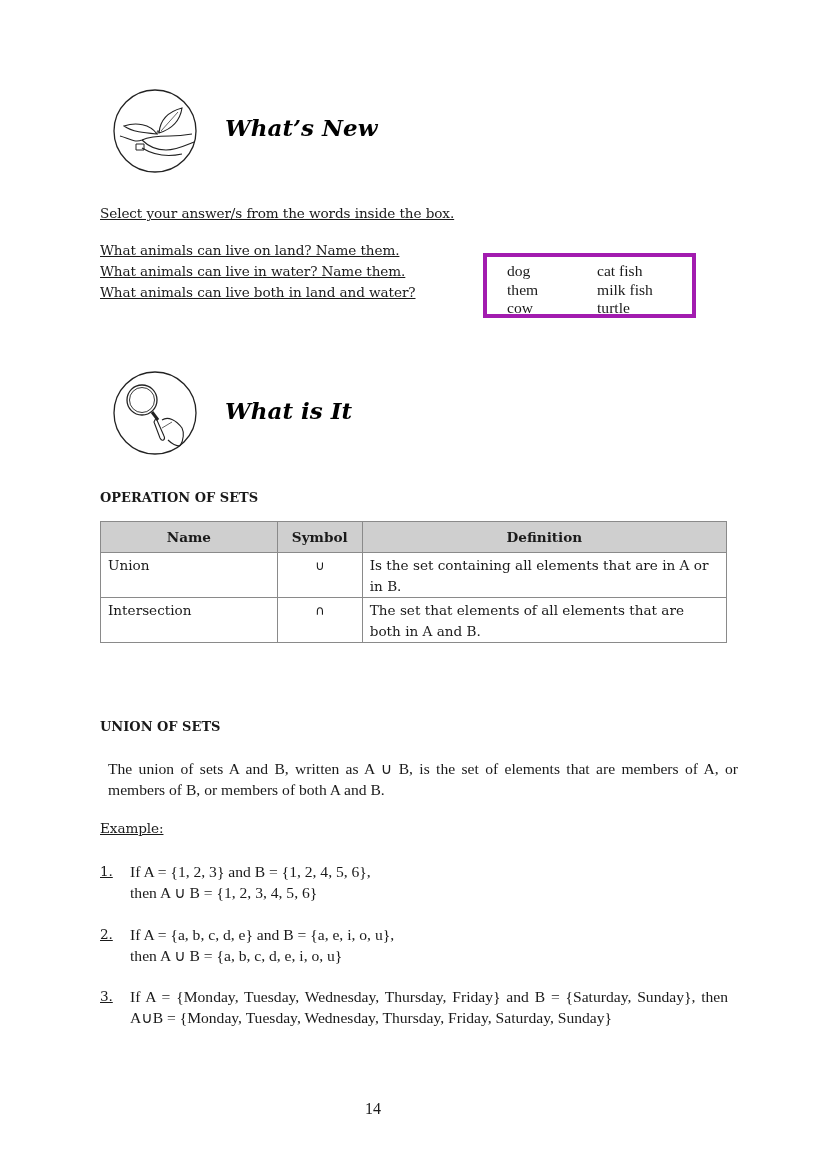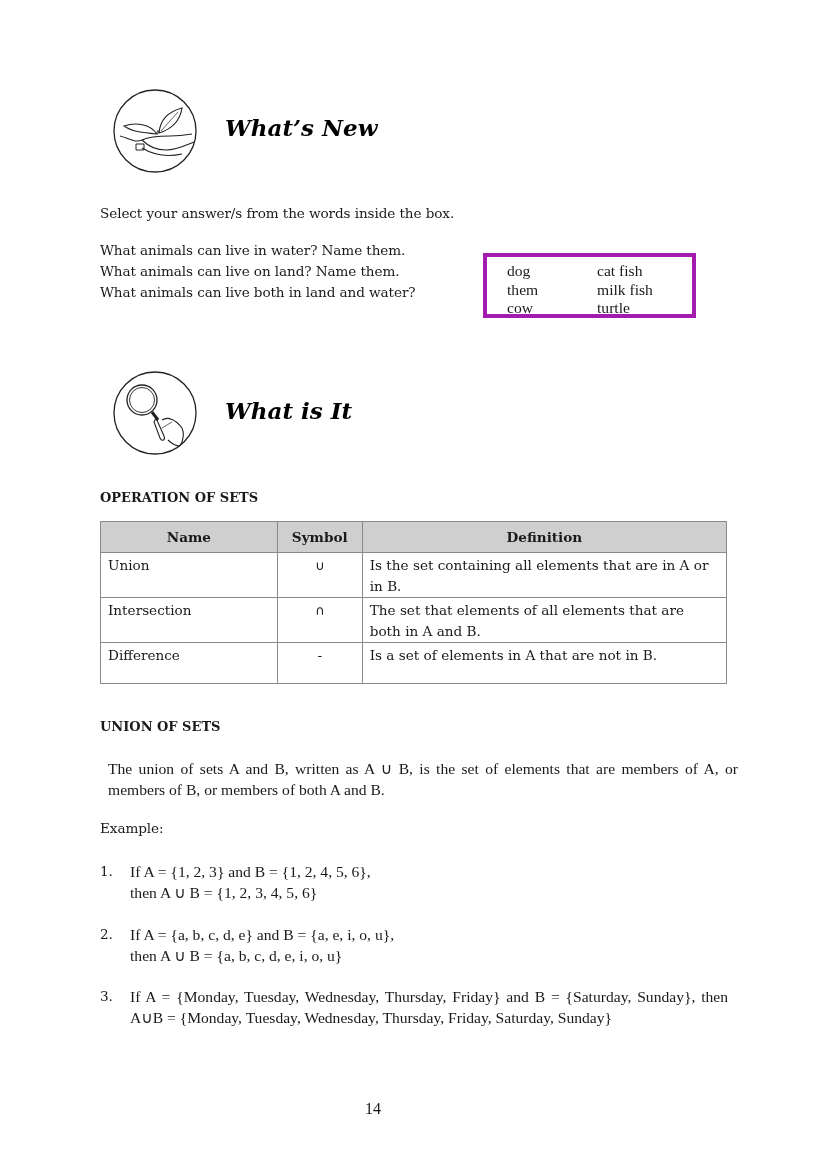--- a/index.html
+++ b/index.html
@@ -2,21 +2,21 @@
 <html><head>
   <meta charset="utf-8">
   <style>
     html, body { margin: 0; padding: 0; background: #ffffff; }
     body {
       width: 826px; height: 1169px; position: relative; overflow: hidden;
       font-family: "DejaVu Serif", "Liberation Serif", serif;
       color: #1a1a1a;
     }
     .abs { position: absolute; }
-    .bookman { font-family: "DejaVu Serif", serif; font-size: 13.6px; letter-spacing: -0.1px; }
+    .bookman { font-family: "DejaVu Serif", serif; font-size: 13.6px; letter-spacing: -0.1px; text-decoration: underline; }
     .times { font-family: "Liberation Serif", serif; font-size: 15.6px; }
 
     .icon-circle { position: absolute; width: 86px; height: 86px; }
     .section-title {
       position: absolute; font-family: "DejaVu Serif", serif;
       font-weight: bold; font-style: italic; font-size: 23px; color: #000000;
     }
 
     .instruction { left: 100px; top: 205px; }
     .questions { left: 100px; top: 240px; line-height: 21px; }
@@ -78,22 +78,22 @@
     <path d="M30 52 C36 58 44 62 54 62 C64 62 72 58 82 54" fill="none" stroke="#222" stroke-width="1.1"></path>
     <path d="M24 56 L32 56 L32 62 L24 62 Z" fill="none" stroke="#222" stroke-width="1"></path>
     <path d="M30 60 C40 66 52 70 70 66" fill="none" stroke="#222" stroke-width="1.1"></path>
   </svg>
 </div>
 <div class="section-title" style="left:225px; top:114px;">What’s New</div>
 
 <div class="abs bookman instruction">Select your answer/s from the words inside the box.</div>
 
 <div class="abs bookman questions">
+  <div>What animals can live on land? Name them.</div>
   <div>What animals can live in water? Name them.</div>
-  <div>What animals can live on land? Name them.</div>
   <div>What animals can live both in land and water?</div>
 </div>
 
 <div class="abs word-box">
   <div class="word-grid times">
     <div class="row">
         <span class="c1">dog</span>
         <span>cat fish</span>
       </div>
     <div class="row">
@@ -140,25 +140,20 @@
     <tr class="r1">
       <td>Union</td>
       <td class="sym">∪</td>
       <td>Is the set containing all elements that are in A or in B.</td>
     </tr>
     <tr class="r2">
       <td>Intersection</td>
       <td class="sym">∩</td>
       <td>The set that elements of all elements that are both in A and B.</td>
     </tr>
-    <tr class="r3">
-      <td>Difference</td>
-      <td class="sym">-</td>
-      <td>Is a set of elements in A that are not in B.</td>
-    </tr>
   </tbody>
 </table>
 
 <div class="abs heading-bold" style="left:100px; top:719px;">UNION OF SETS</div>
 
 <div class="abs times para">The union of sets A and B, written as A ∪ B, is the set of elements that are members of A, or members of B, or members of both A and B.</div>
 
 <div class="abs bookman example-label">Example:</div>
 
 <div class="list-item li1">

